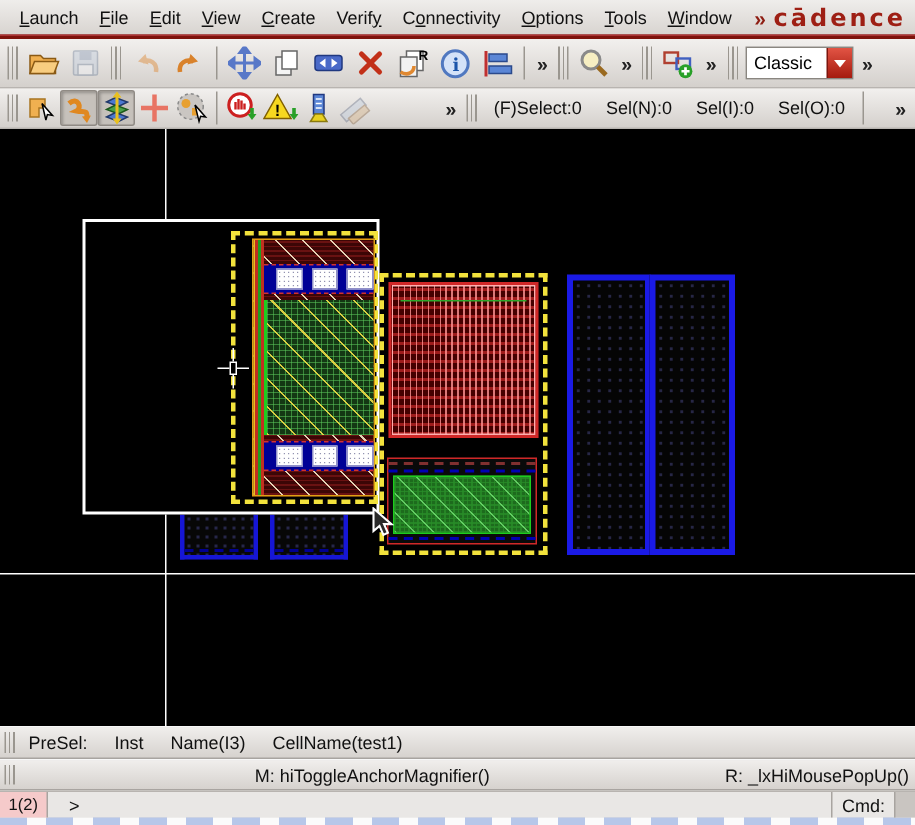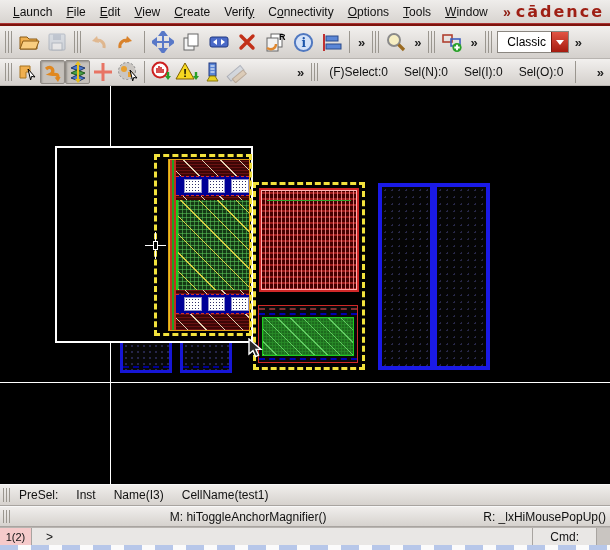--- a/index.html
+++ b/index.html
@@ -27,21 +27,21 @@
   .tbtn { border:1px solid transparent; background:transparent; padding:1px;
     display:flex; align-items:center; justify-content:center; border-radius:2px; }
   .tb1 .tbtn { width:28px; height:28px; }
   .tb2 .tbtn { width:25px; height:24px; }
   .tbtn.pressed { background:#c6c1bb; border:1px solid #8f8a84;
     box-shadow:inset 1px 1px 2px rgba(0,0,0,.25); }
   .tbtn.disabled { opacity:.45; }
   .tsep { width:1px; height:22px; background:#9a968f; margin:0 4px; }
   .chev { font-weight:bold; font-size:13px; color:#222; padding:0 4px; white-space:nowrap; }
   .combo { display:flex; width:72px; height:22px; border:1px solid #8a8680;
-    background:#fff; align-items:center; margin:0 2px;text-align:center; }
+    background:#fff; align-items:center; margin:0 2px; }
   .combo .combo-text { flex:1; font-size:12px; padding-left:5px; color:#000; }
   .combo .combo-btn { width:17px; height:100%;
     background:linear-gradient(#e25444,#a51a0e); display:flex; align-items:center;
     justify-content:center; border-left:1px solid #7c150c; }
   .combo .combo-btn span { width:0; height:0; border:4px solid transparent;
     border-top:5px solid #fff; margin-top:4px; }
   .tb2-status { font-size:12px; color:#111; white-space:nowrap; padding:0 8px; }
 
   
   .canvas { position:relative; width:610px; height:398px; background:#000; overflow:hidden; }
@@ -123,21 +123,21 @@
   .sbar { display:flex; align-items:center; background:linear-gradient(#f0eeec,#d6d2ce);
     border-top:1px solid #f8f8f8; border-bottom:1px solid #a8a4a0; font-size:12px; color:#111; }
   .sbar1 { height:22px; } .sbar1 span { margin-right:18px; white-space:nowrap; }
   .sbar2 { height:21px; font-size:12px; }
   .sbar2 .seg { white-space:nowrap; }
   .cmdbar { height:18px; background:#e9e7e5; display:flex; align-items:center;
     font-size:12px; color:#111; border-top:1px solid #b8b4b0; }
   .pagebox { width:32px; height:100%; background:#f5caca; display:flex; align-items:center;
     justify-content:center; border-right:1px solid #a8a4a0; font-size:11px; }
   .prompt { padding-left:14px; flex:1; }
-  .cmdlabel { padding:0 17px; border-left:1px solid #a8a4a0; height:100%;
+  .cmdlabel { padding:0 6px; border-left:1px solid #a8a4a0; height:100%;
     display:flex; align-items:center; }
   .cmd-handle { width:14px; height:100%; background:#c9c5c1; border-left:1px solid #a8a4a0; }
   .dash-strip { height:5px; background:repeating-linear-gradient(90deg,
       #b7c7e9 0 18px, #fbfbfb 18px 31px); }
 
   svg { display:block; }
 </style>
 </head>
 <body>
 

